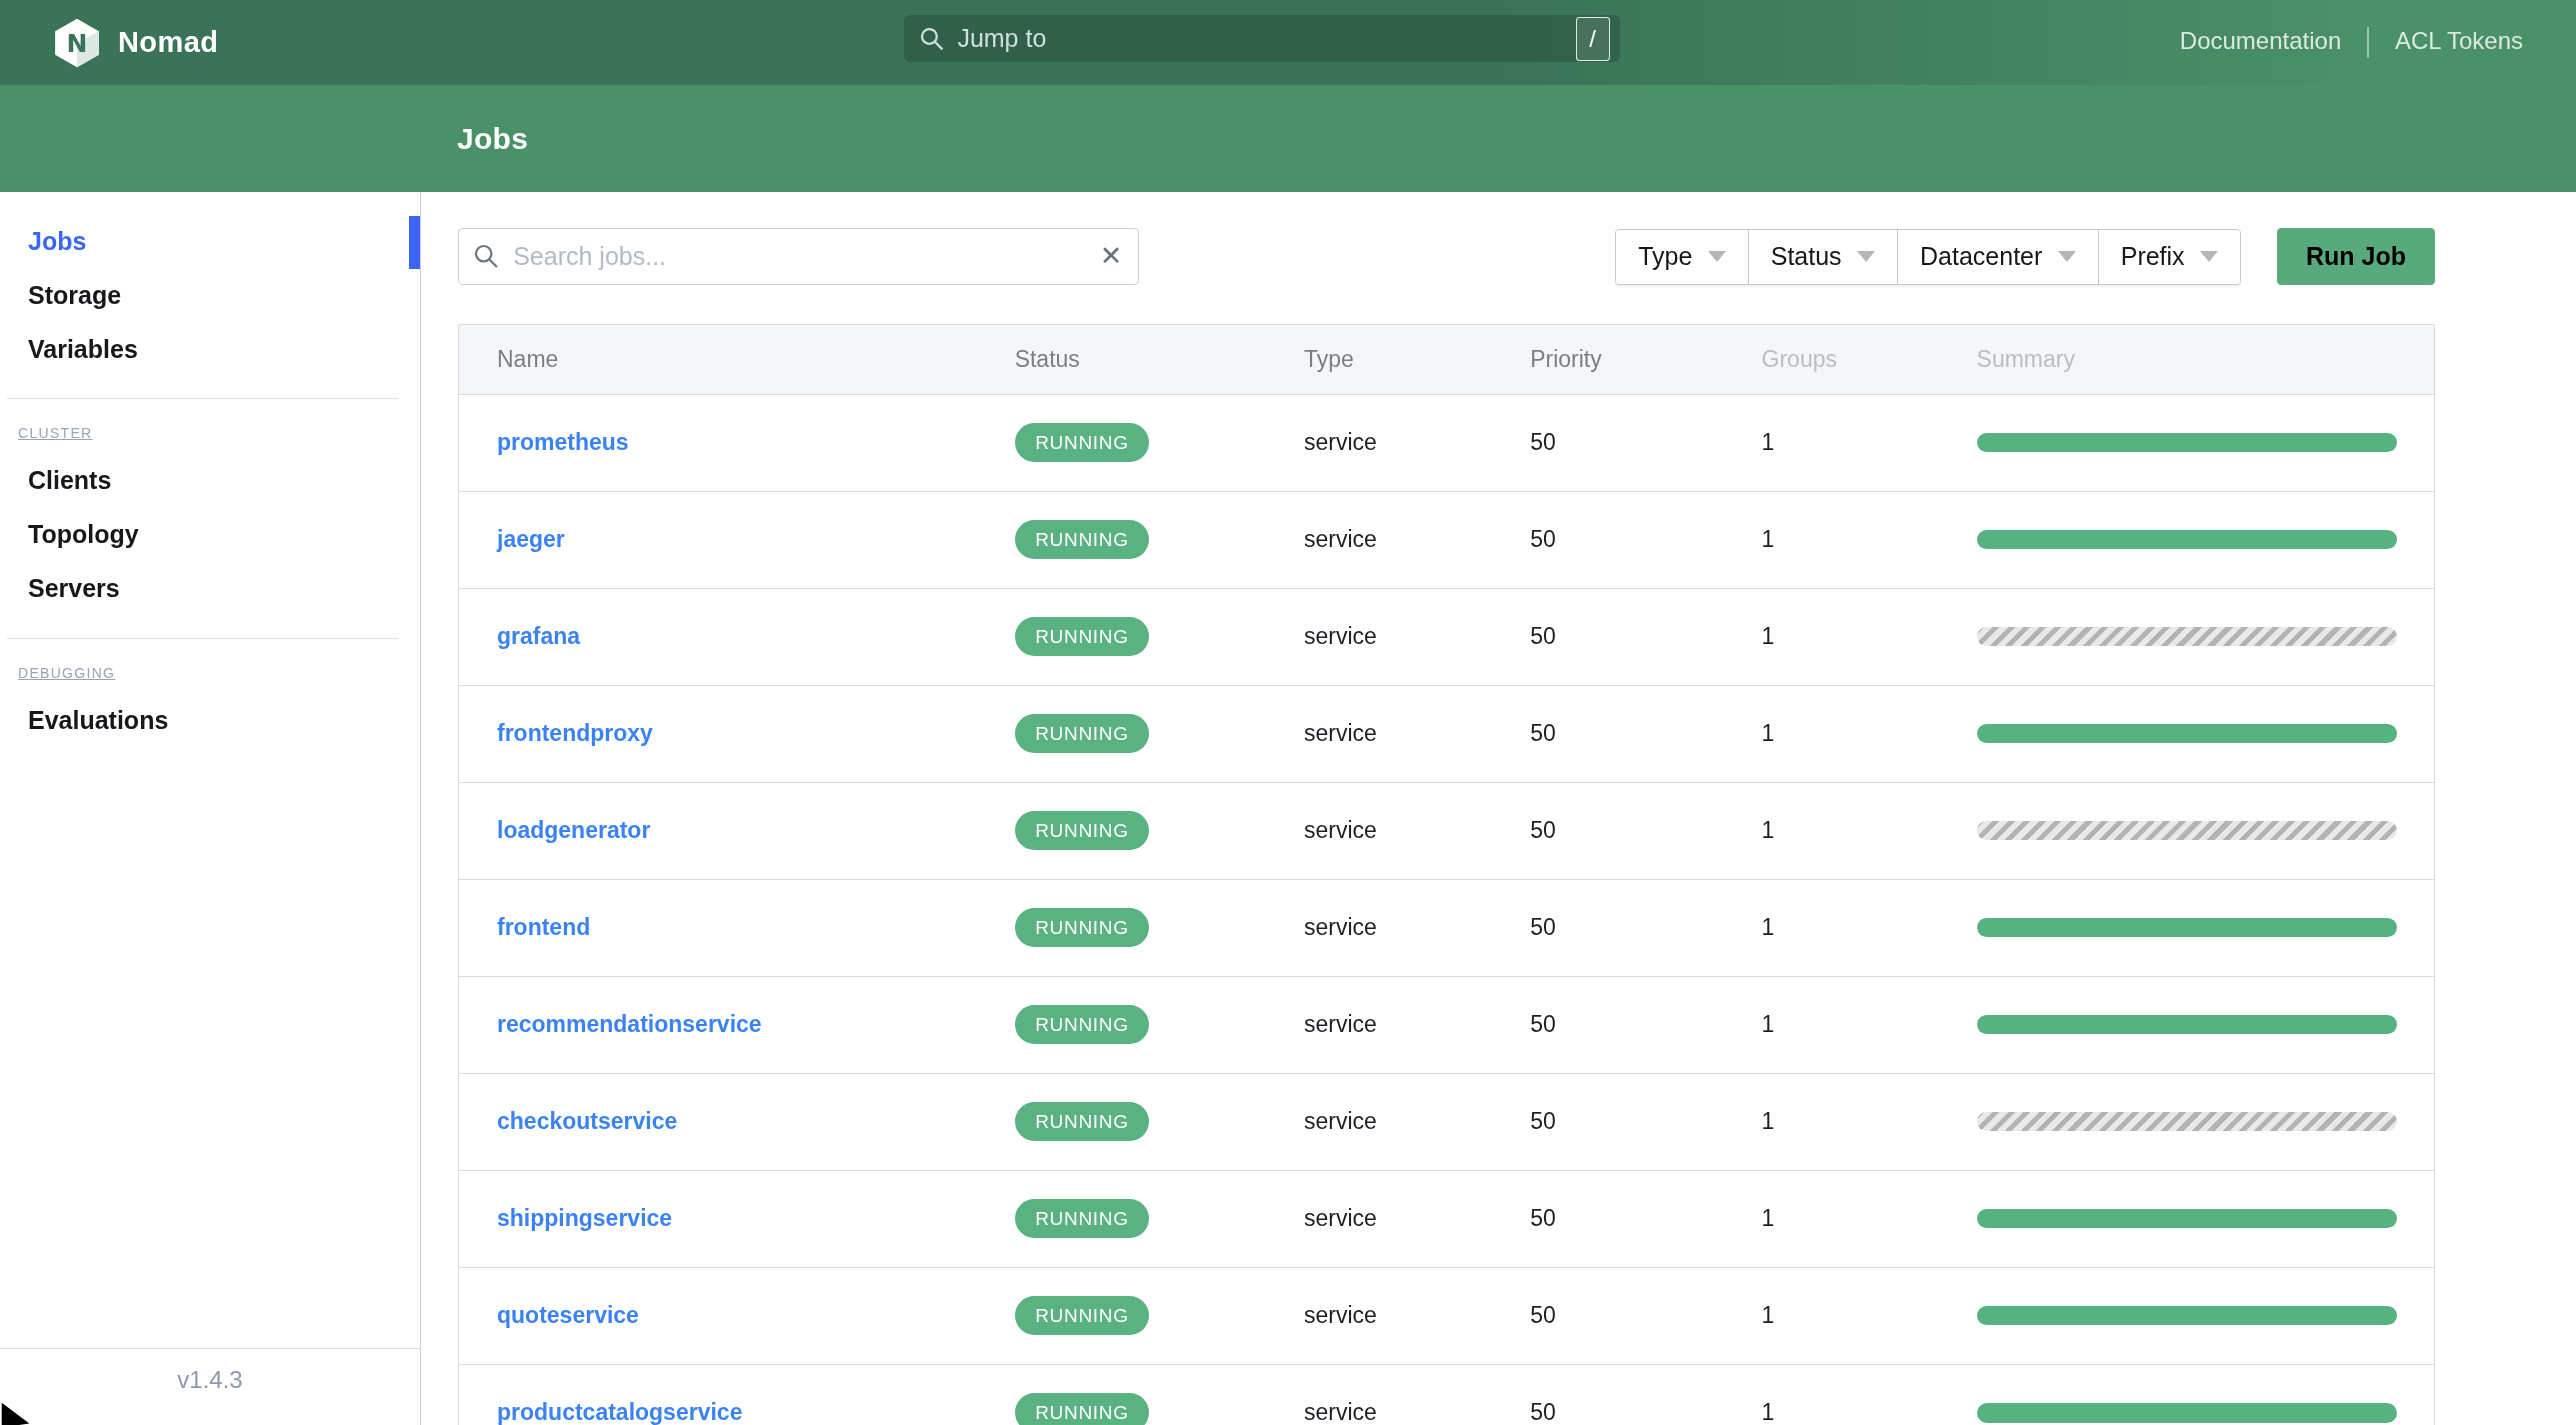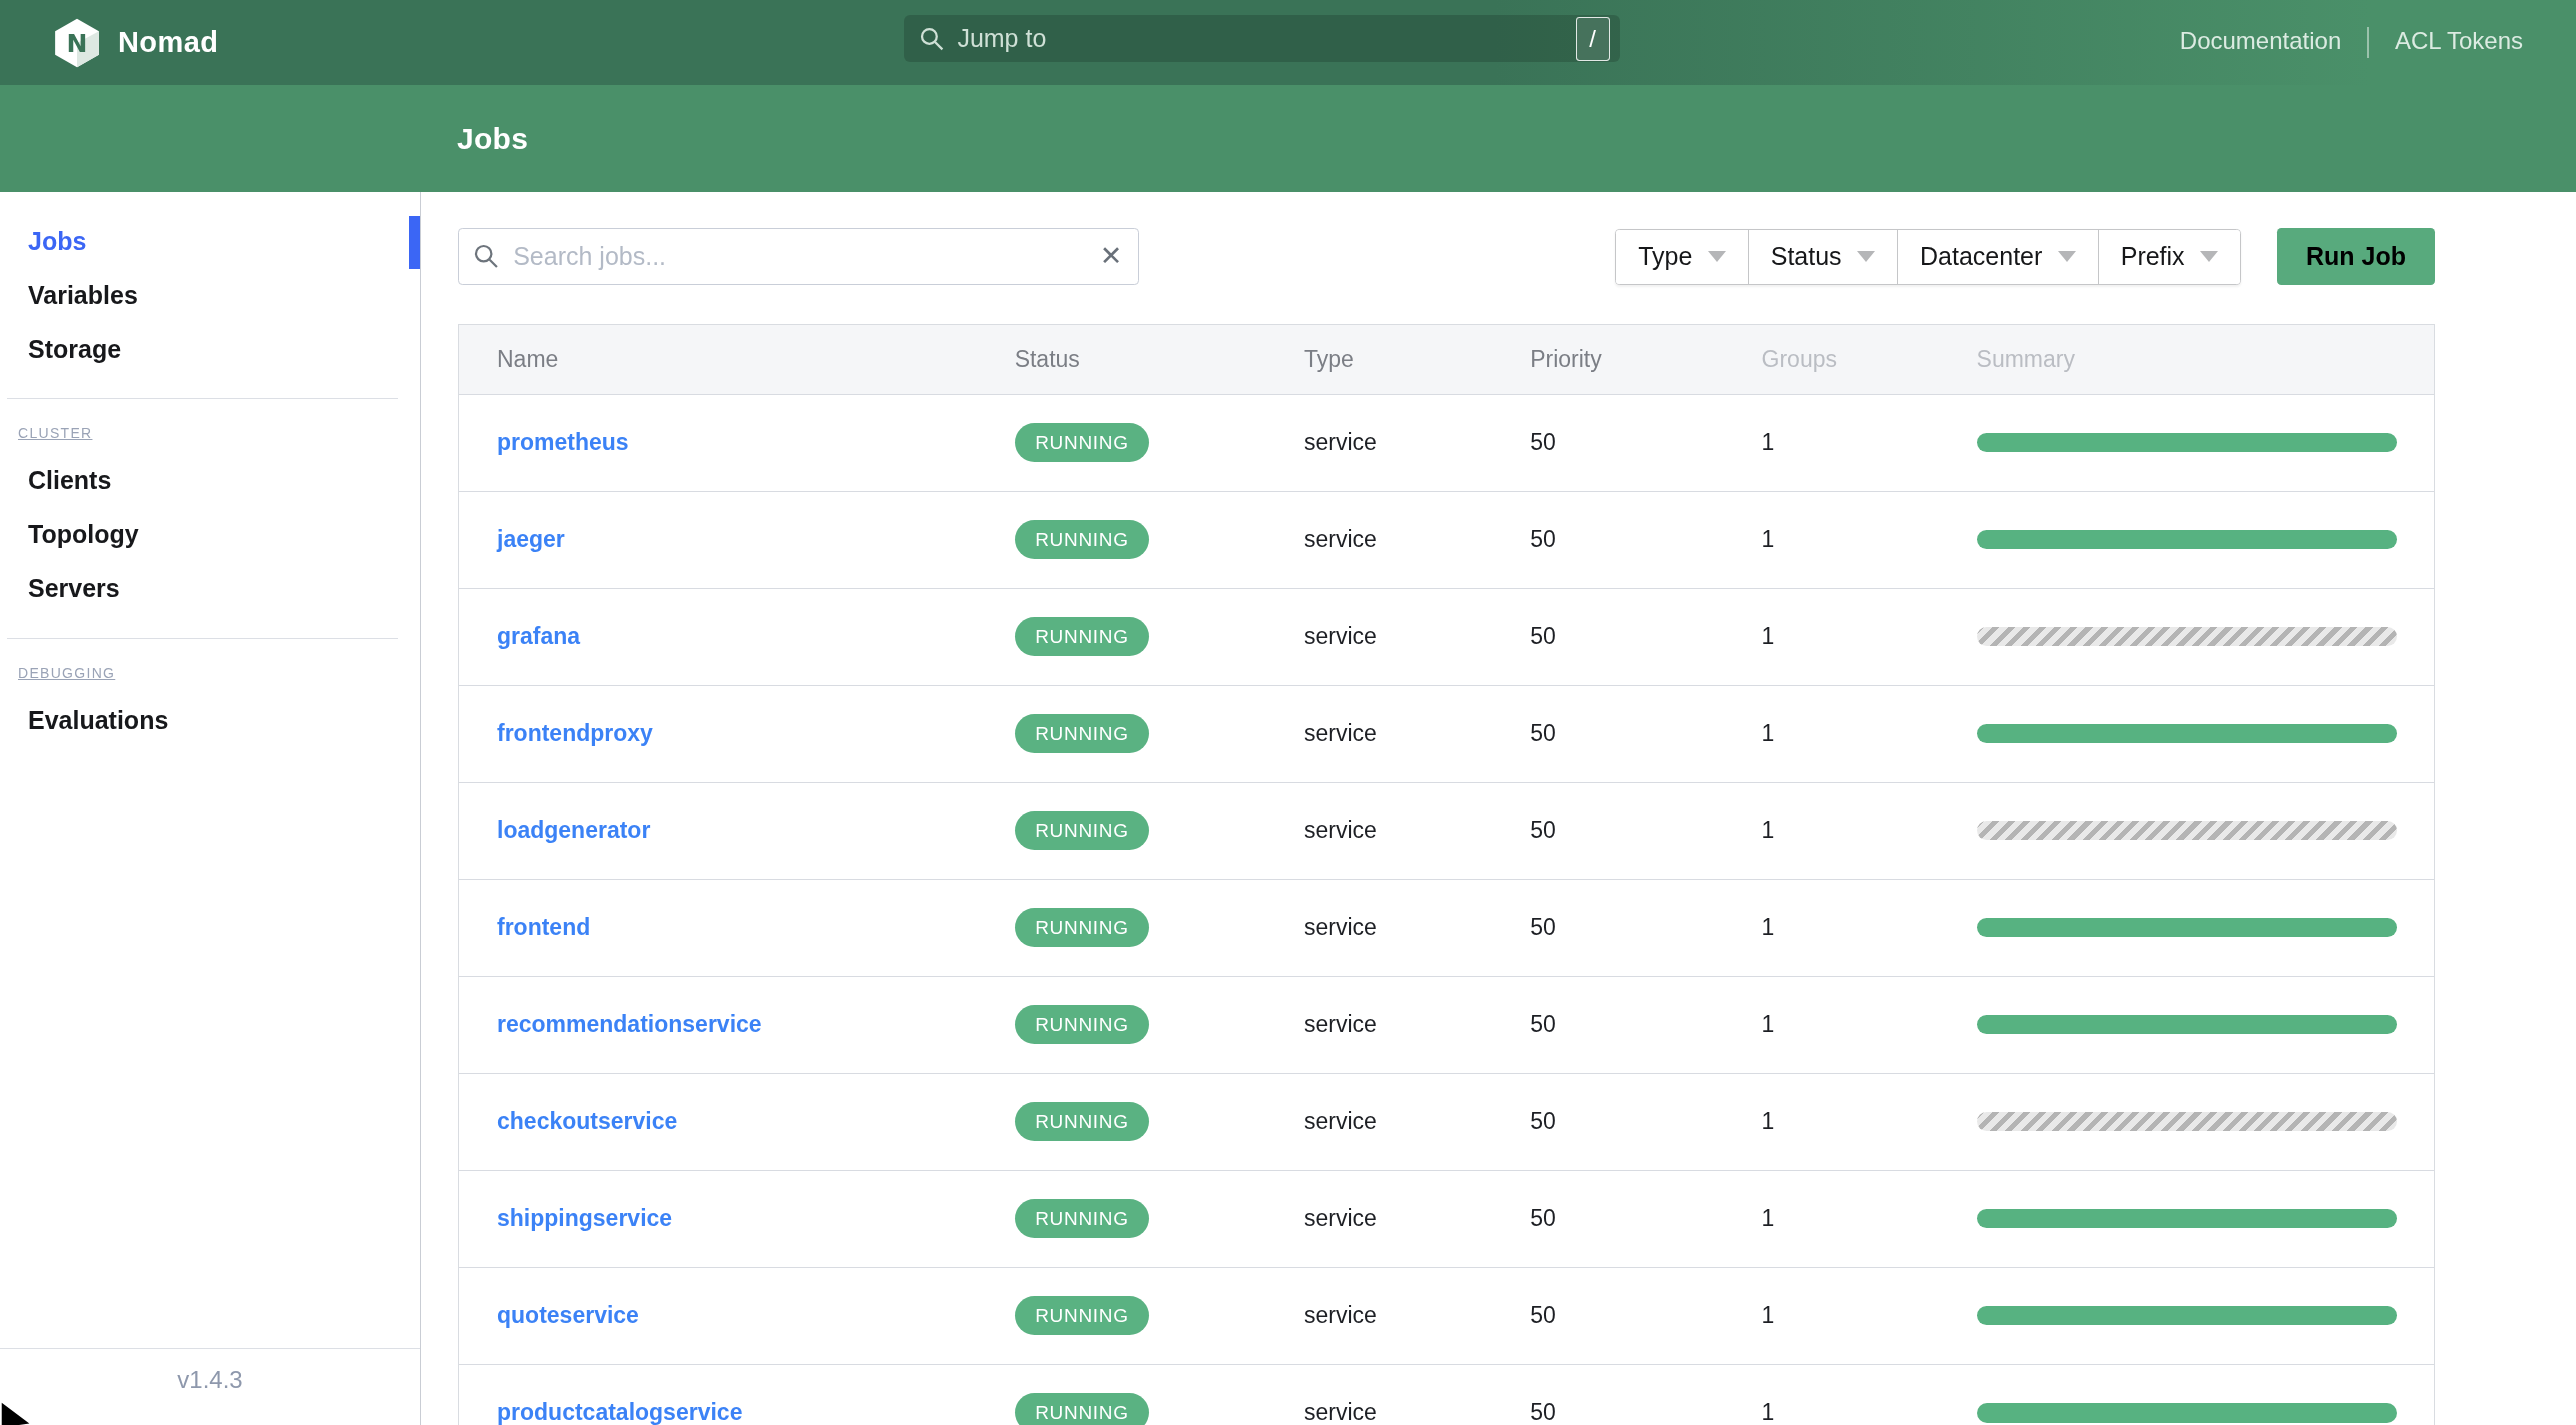--- a/index.html
+++ b/index.html
@@ -229,22 +229,22 @@
 <div class="subnav">
   <h1 class="subnav-title">Jobs</h1>
 </div>
 
 <div class="content">
 
   <aside class="sidebar">
     <div class="active-indicator"></div>
 
     <div class="side-item active">Jobs</div>
+    <div class="side-item">Storage</div>
     <div class="side-item">Variables</div>
-    <div class="side-item">Storage</div>
 
     <div class="side-divider"></div>
     <div class="side-heading">CLUSTER</div>
     <div class="side-item">Clients</div>
     <div class="side-item">Topology</div>
     <div class="side-item">Servers</div>
 
     <div class="side-divider"></div>
     <div class="side-heading">DEBUGGING</div>
     <div class="side-item">Evaluations</div>

